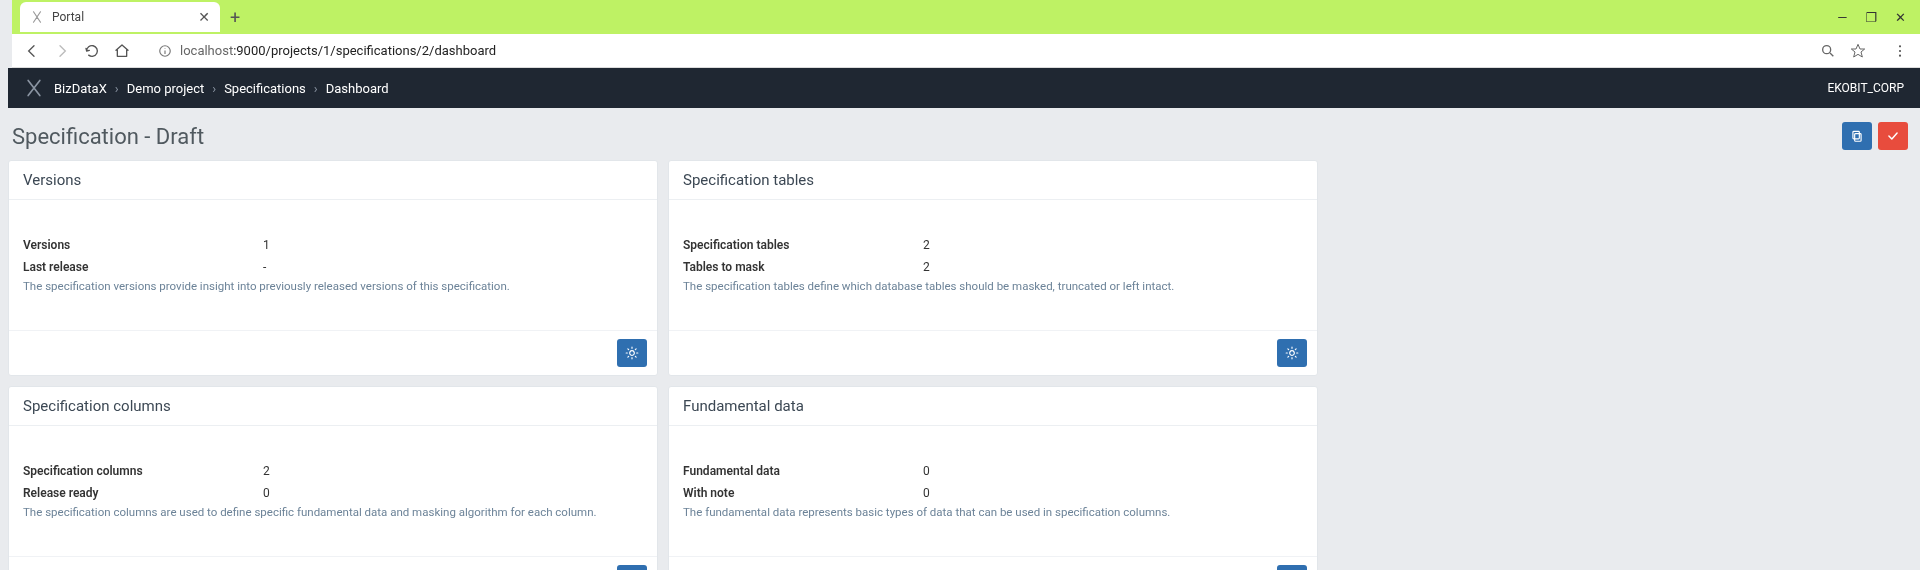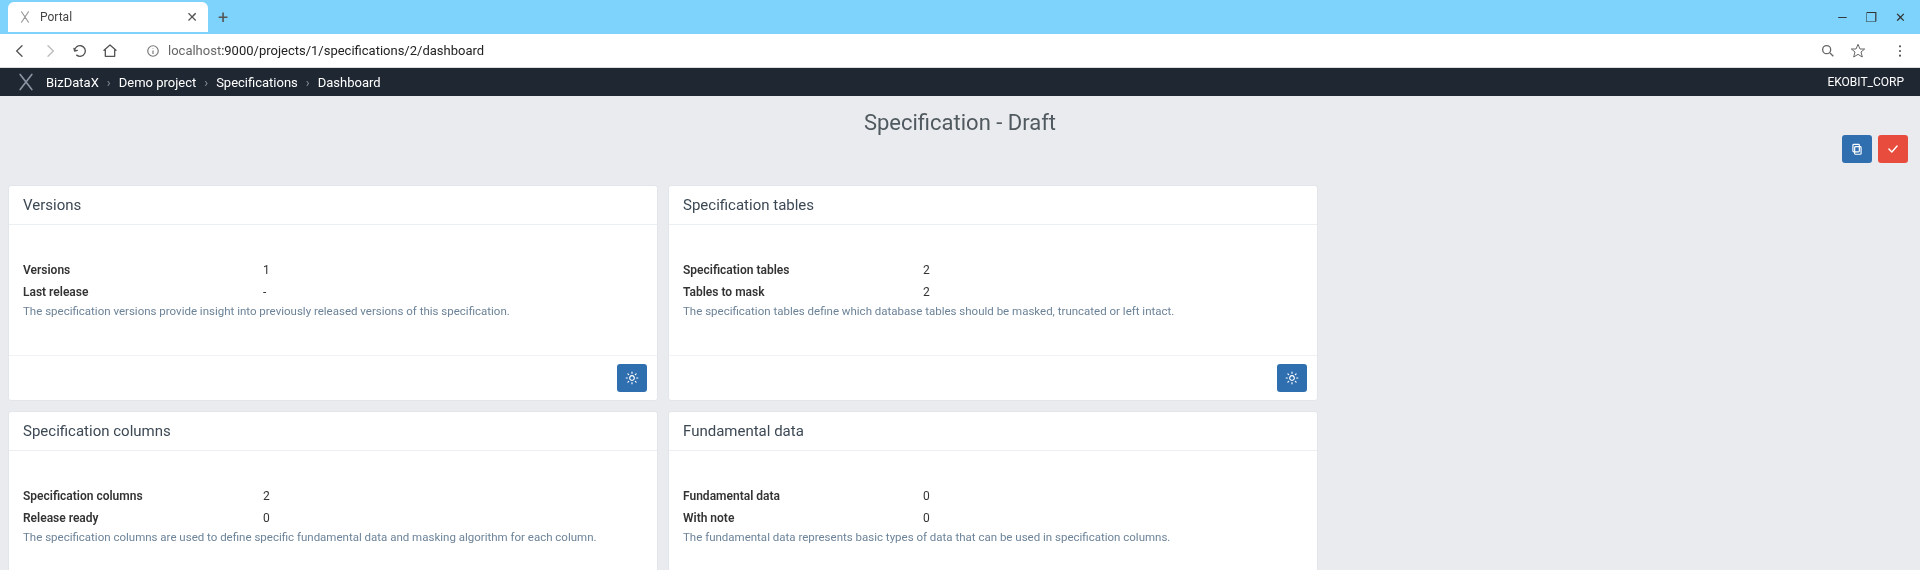--- a/index.html
+++ b/index.html
@@ -1,47 +1,47 @@
 <!DOCTYPE html>
 <html><head>
 <meta charset="utf-8">
 <style>
   * { box-sizing: border-box; margin: 0; padding: 0; }
   body { font-family: -apple-system, "Segoe UI", Roboto, Arial, sans-serif; background: #e9ebee; width: 1920px; height: 570px; overflow: hidden; }
 
   
-  .browser-chrome { background: #7dd3fc; }
+  .browser-chrome { background: #bef264; margin-left: 12px; }
   .tab-bar { display: flex; align-items: center; height: 34px; padding-left: 8px; }
   .tab { display: flex; align-items: center; background: #fff; height: 30px; padding: 0 10px; border-radius: 6px 6px 0 0; min-width: 200px; gap: 8px; font-size: 12px; color: #444; position: relative; }
   .tab .favicon svg { width: 14px; height: 14px; }
   .tab .title { flex: 1; }
   .tab .close { color: #555; font-size: 14px; cursor: pointer; }
   .new-tab { padding: 0 10px; color: #555; font-size: 18px; cursor: pointer; }
   .window-controls { margin-left: auto; display: flex; gap: 18px; padding-right: 14px; color: #333; font-size: 13px; }
   .window-controls span { cursor: pointer; }
 
   .address-row { display: flex; align-items: center; background: #fff; height: 34px; padding: 0 12px; gap: 28px; border-bottom: 1px solid #dcdcdc; }
   .nav-icons { display: flex; align-items: center; gap: 14px; color: #555; }
   .nav-icons span, .nav-icons svg { cursor: pointer; }
   .address-bar { flex: 1; display: flex; align-items: center; gap: 8px; font-size: 13px; color: #666; }
   .address-bar .host { color: #666; }
   .address-bar .path { color: #222; }
   .right-icons { display: flex; align-items: center; gap: 14px; color: #555; }
 
   
-  .app-navbar { background: #1f2732; color: #fff; height: 28px; display: flex; align-items: center; padding: 0 16px; font-size: 13px; }
+  .app-navbar { background: #1f2732; color: #fff; height: 40px; display: flex; align-items: center; padding: 0 16px; font-size: 13px; margin-left: 8px; }
   .app-navbar .logo svg { width: 20px; height: 20px; margin-right: 10px; }
   .breadcrumb { display: flex; align-items: center; gap: 8px; }
   .breadcrumb .crumb { color: #fff; cursor: pointer; }
   .breadcrumb .sep { color: #8a94a2; }
   .app-navbar .user { margin-left: auto; color: #fff; font-size: 12px; }
 
   
   .page { padding: 12px 8px; }
-  .page-header { display: flex; align-items: center; padding: 2px 4px 22px 4px; flex-direction: column; }
+  .page-header { display: flex; align-items: center; padding: 2px 4px 10px 4px; }
   .page-title { font-size: 22px; font-weight: 400; color: #50595f; }
   .page-actions { margin-left: auto; display: flex; gap: 6px; }
   .btn-icon { width: 30px; height: 28px; display: inline-flex; align-items: center; justify-content: center; border-radius: 3px; cursor: pointer; color: #fff; }
   .btn-blue { background: #2f6fb0; }
   .btn-red { background: #e84c3d; }
   .btn-icon svg { width: 14px; height: 14px; }
 
   
   .cards { display: flex; flex-wrap: wrap; gap: 10px; }
   .card { background: #fff; border: 1px solid #e2e6ea; border-radius: 3px; width: 650px; display: flex; flex-direction: column; gap: 24px; }

